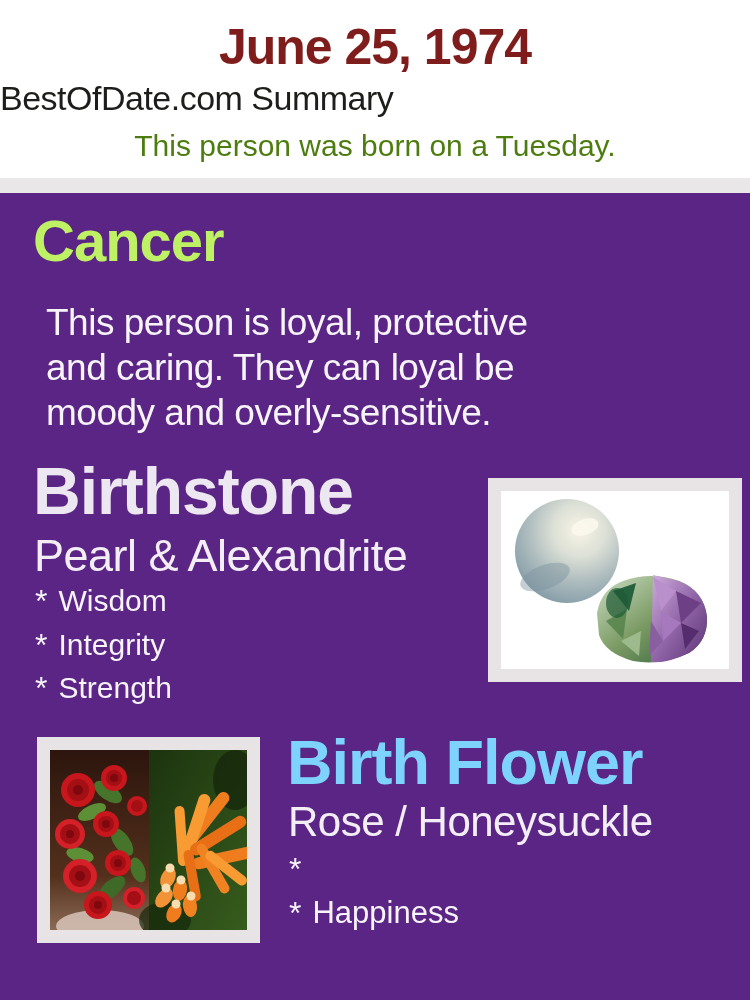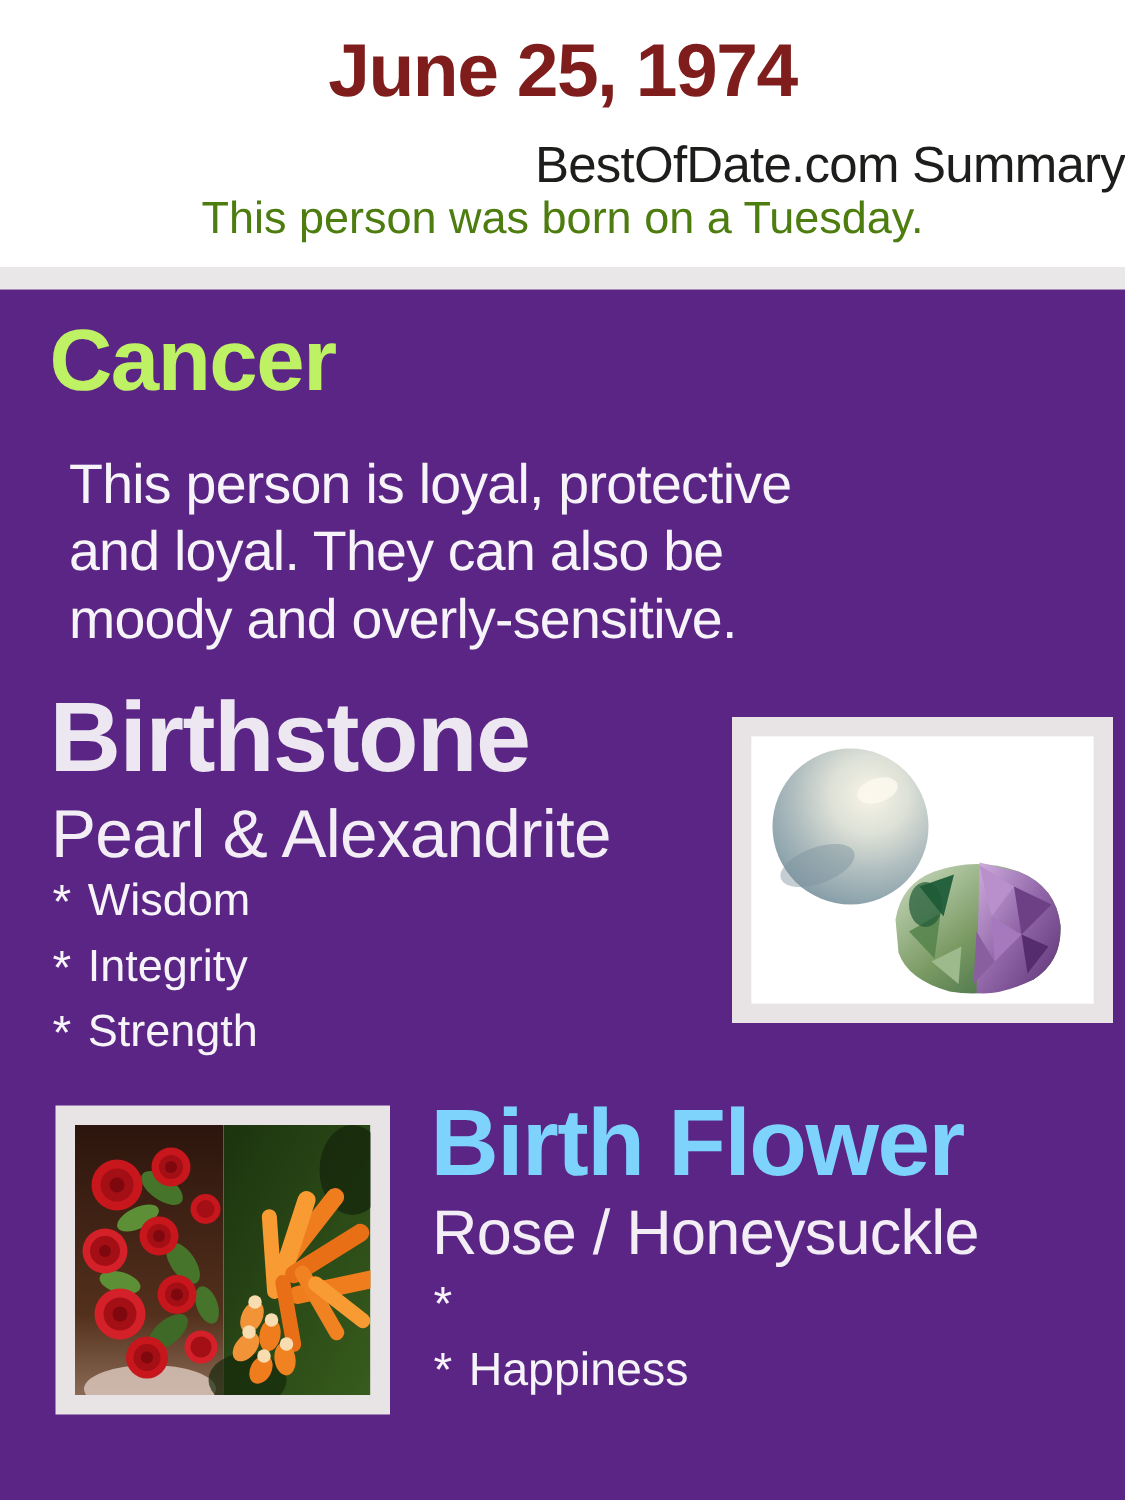--- a/index.html
+++ b/index.html
@@ -3,21 +3,21 @@
 <meta charset="utf-8">
 <style>
   html,body{margin:0;padding:0;background:#ffffff;}
   .page{position:relative;width:750px;height:1000px;overflow:hidden;
         font-family:"Liberation Sans", sans-serif;background:#ffffff;}
 
   
   .header{position:absolute;top:0;left:0;width:750px;height:178px;background:#ffffff;}
   .date{position:absolute;top:20px;left:0;width:750px;margin:0;text-align:center;
         font-size:50px;font-weight:700;letter-spacing:-1px;color:#7f1d1d;line-height:1.1;}
-  .summary{position:absolute;top:92px;left:0;width:750px;text-align:right;
+  .summary{position:absolute;top:80px;left:0;width:750px;text-align:left;
         font-size:34px;font-weight:400;letter-spacing:-0.5px;color:#1d1d1b;line-height:1.1;}
   .tagline{position:absolute;top:129px;left:0;width:750px;text-align:center;
         font-size:30px;font-weight:400;color:#4d7c0f;line-height:1.1;}
 
   .gray-strip{position:absolute;top:178px;left:0;width:750px;height:15px;background:#e9e7e7;}
 
   
   .panel{position:absolute;top:193px;left:0;width:750px;height:807px;background:#5b2585;}
   .panel *{line-height:1.18;}
 
@@ -61,21 +61,21 @@
   </header>
 
   <div class="gray-strip"></div>
 
   <section class="panel">
 
     <h2 class="zodiac-name">Cancer</h2>
 
     <div class="zodiac-desc">
       <div class="dline">This person is loyal, protective</div>
-      <div class="dline">and loyal. They can also be</div>
+      <div class="dline">and caring. They can loyal be</div>
       <div class="dline">moody and overly-sensitive.</div>
     </div>
 
     <h2 class="bs-heading">Birthstone</h2>
     <div class="bs-sub">Pearl &amp; Alexandrite</div>
 
     <div class="trait t-bs0">
       <span class="star">*</span>
       <span>Wisdom</span>
     </div>

